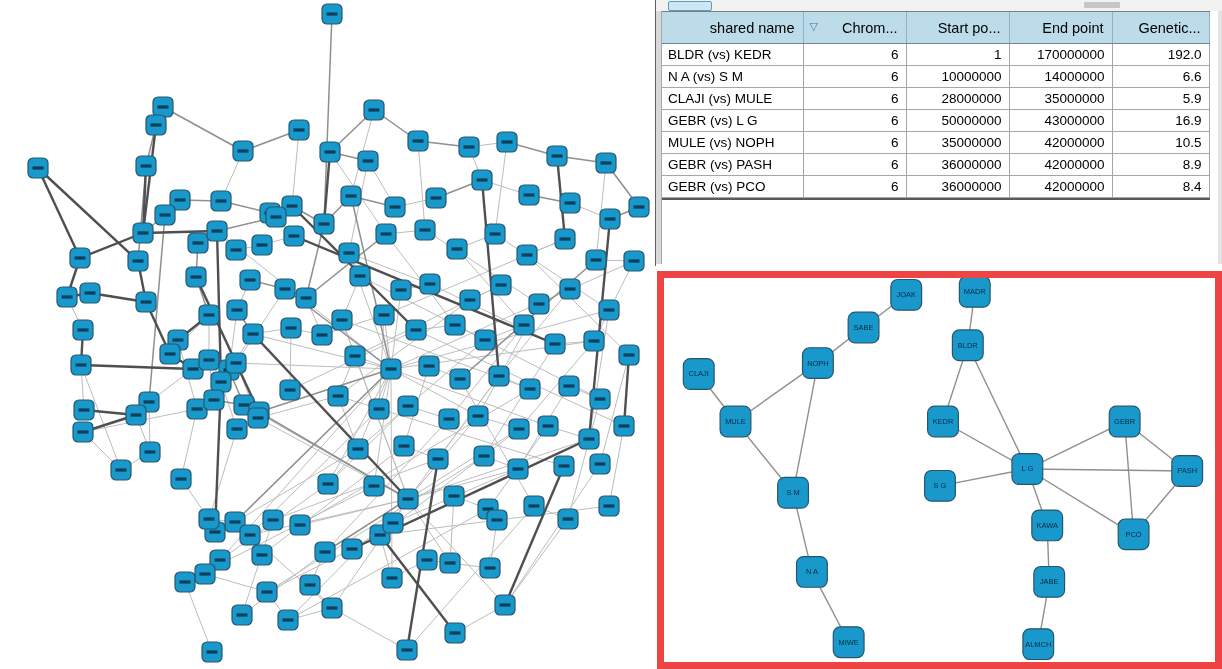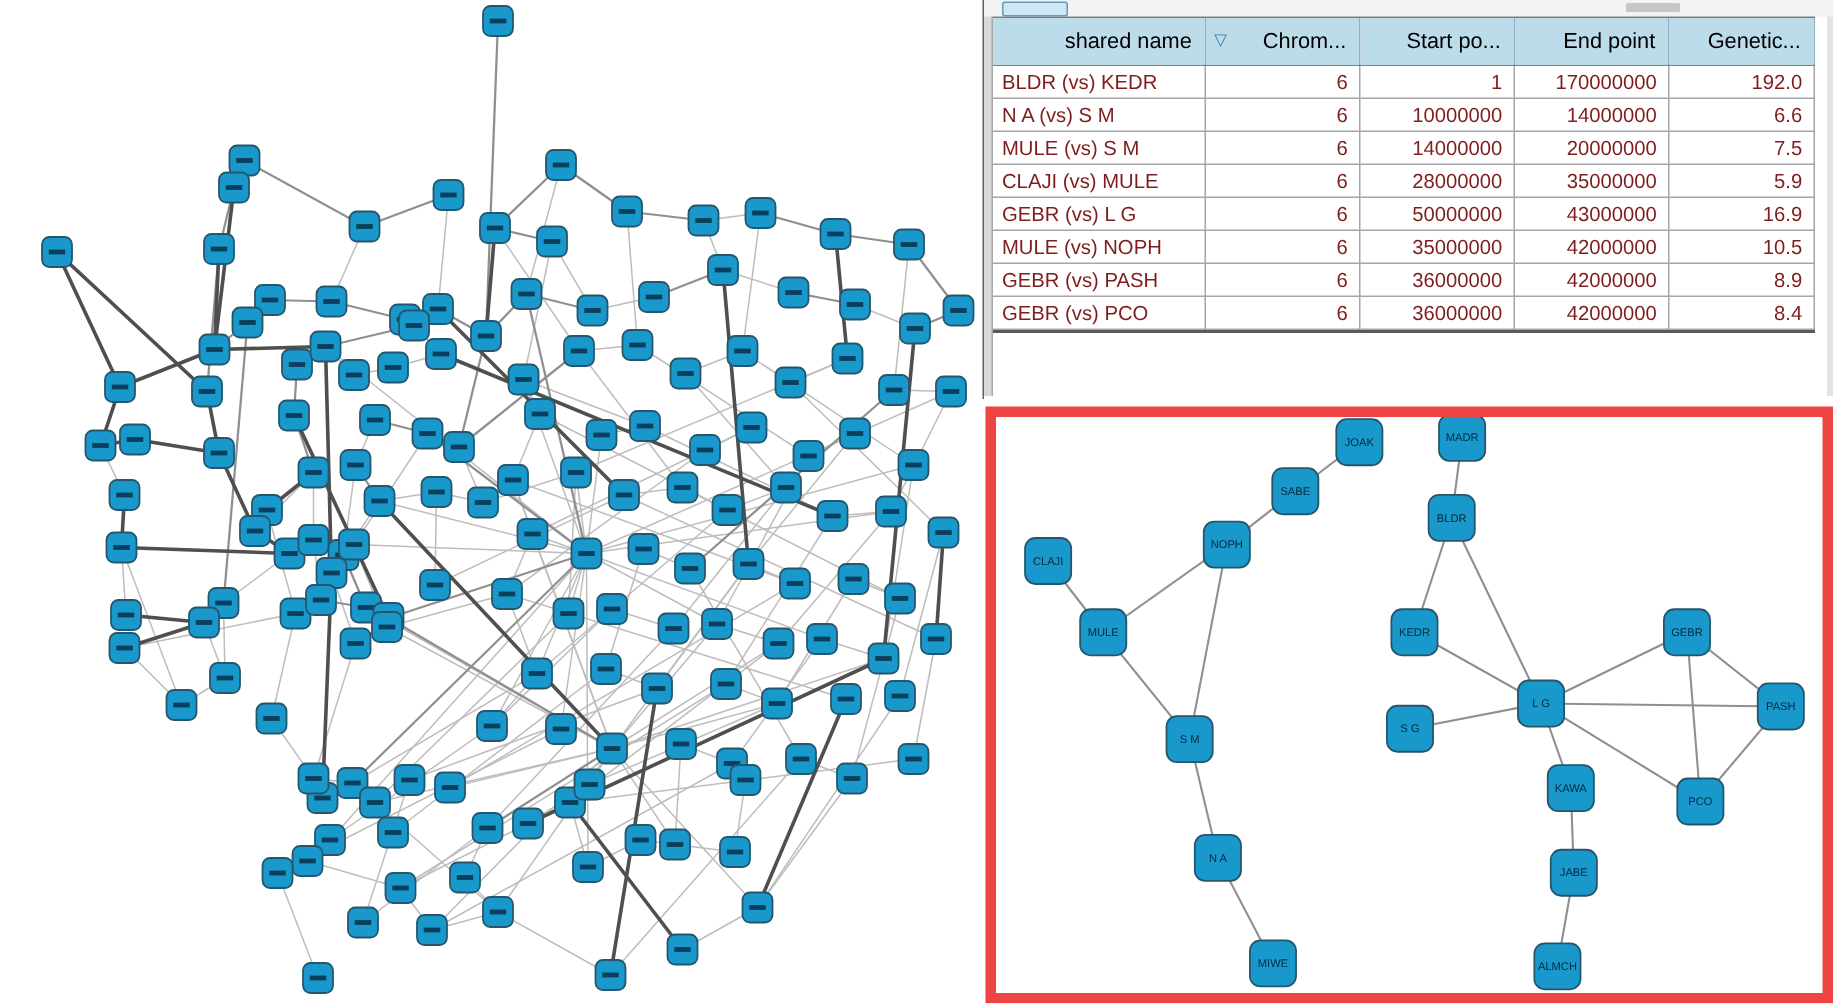--- a/index.html
+++ b/index.html
@@ -14,21 +14,21 @@
   .scroll-strip{position:absolute;left:0;top:0;width:100%;height:11px;background:#f2f2f2;}
   .scroll-thumb-left{position:absolute;left:12px;top:1px;width:42px;height:8px;background:#cde7f5;
                      border:1px solid #5f9bc0;border-radius:2px;}
   .scroll-thumb-right{position:absolute;left:428px;top:2px;width:36px;height:6px;background:#c6c6c6;border-radius:1px;}
   .row-header-strip{position:absolute;left:0;top:11px;width:5px;height:253px;background:#d9d9d9;border-right:1px solid #a8a8a8;}
   .grid-wrap{position:absolute;left:6px;top:11px;border-top:1px solid #7c7c7c;border-bottom:2px solid #5a5a5a;}
   table.attr{border-collapse:collapse;table-layout:fixed;width:547px;background:#fff;padding-left:48px;}
   table.attr th{height:31px;background:#bddcea;color:#000;font-size:14.5px;font-weight:400;
                 text-align:right;padding:0 8px 0 2px;border-right:1px solid #8fb2c4;
                 border-bottom:1px solid #6f8794;white-space:nowrap;overflow:hidden;position:relative;}
-  table.attr td{height:21px;font-size:13.5px;color:#7f1d1d;text-align:right;padding:0 7px;
+  table.attr td{height:21px;font-size:13.5px;color:#000000;text-align:right;padding:0 7px;
                 border-right:1px solid #a6a6a6;border-bottom:1px solid #a6a6a6;
                 white-space:nowrap;overflow:hidden;background:#fff;}
   table.attr td.name{text-align:left;padding-left:6px;}
   .funnel{position:absolute;left:6px;top:8px;font-size:11px;color:#3a7ca8;font-weight:400;}
   .right-sliver{position:absolute;right:0;top:11px;width:4px;height:253px;background:#e3e3e3;}
   
   .subnet-panel{position:absolute;left:657px;top:271px;width:565px;height:398px;background:#ffffff;
                 border:7px solid #ef4444;box-sizing:border-box;}
   .subnet-panel svg{display:block;width:100%;height:100%;}
   .node-label{font-family:"Liberation Sans", sans-serif;font-size:7.5px;fill:#052a42;
@@ -653,27 +653,20 @@
               <td>192.0</td>
             </tr>
             <tr>
               <td class="name">N A (vs) S M</td>
               <td>6</td>
               <td>10000000</td>
               <td>14000000</td>
               <td>6.6</td>
             </tr>
             <tr>
-              <td class="name">MULE (vs) S M</td>
-              <td>6</td>
-              <td>14000000</td>
-              <td>20000000</td>
-              <td>7.5</td>
-            </tr>
-            <tr>
               <td class="name">CLAJI (vs) MULE</td>
               <td>6</td>
               <td>28000000</td>
               <td>35000000</td>
               <td>5.9</td>
             </tr>
             <tr>
               <td class="name">GEBR (vs) L G</td>
               <td>6</td>
               <td>50000000</td>

